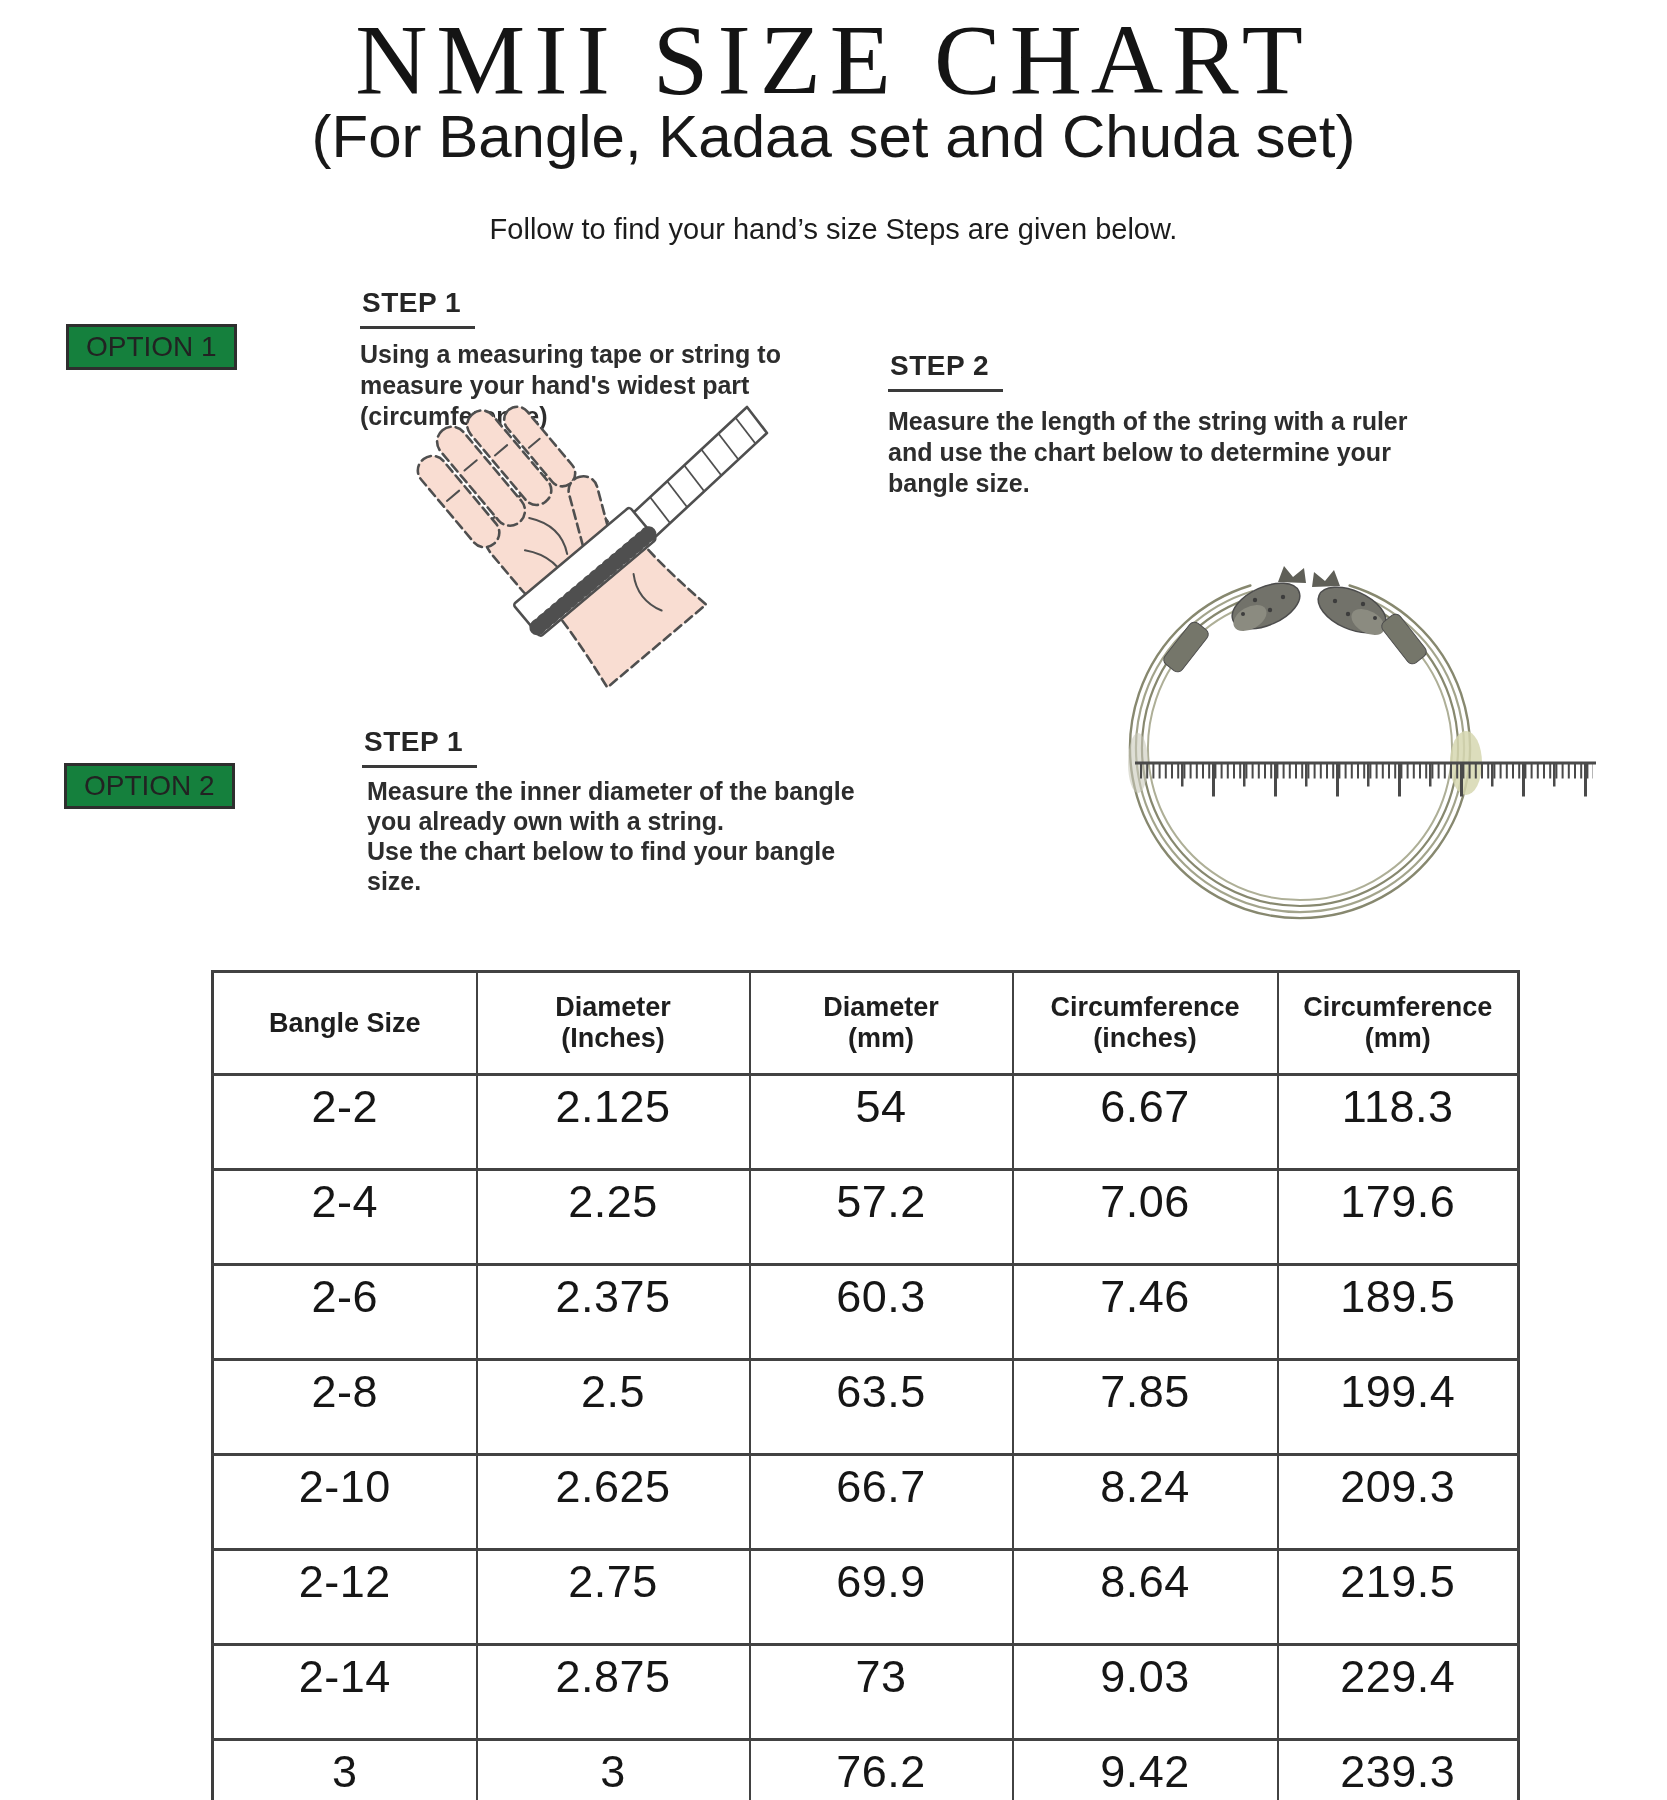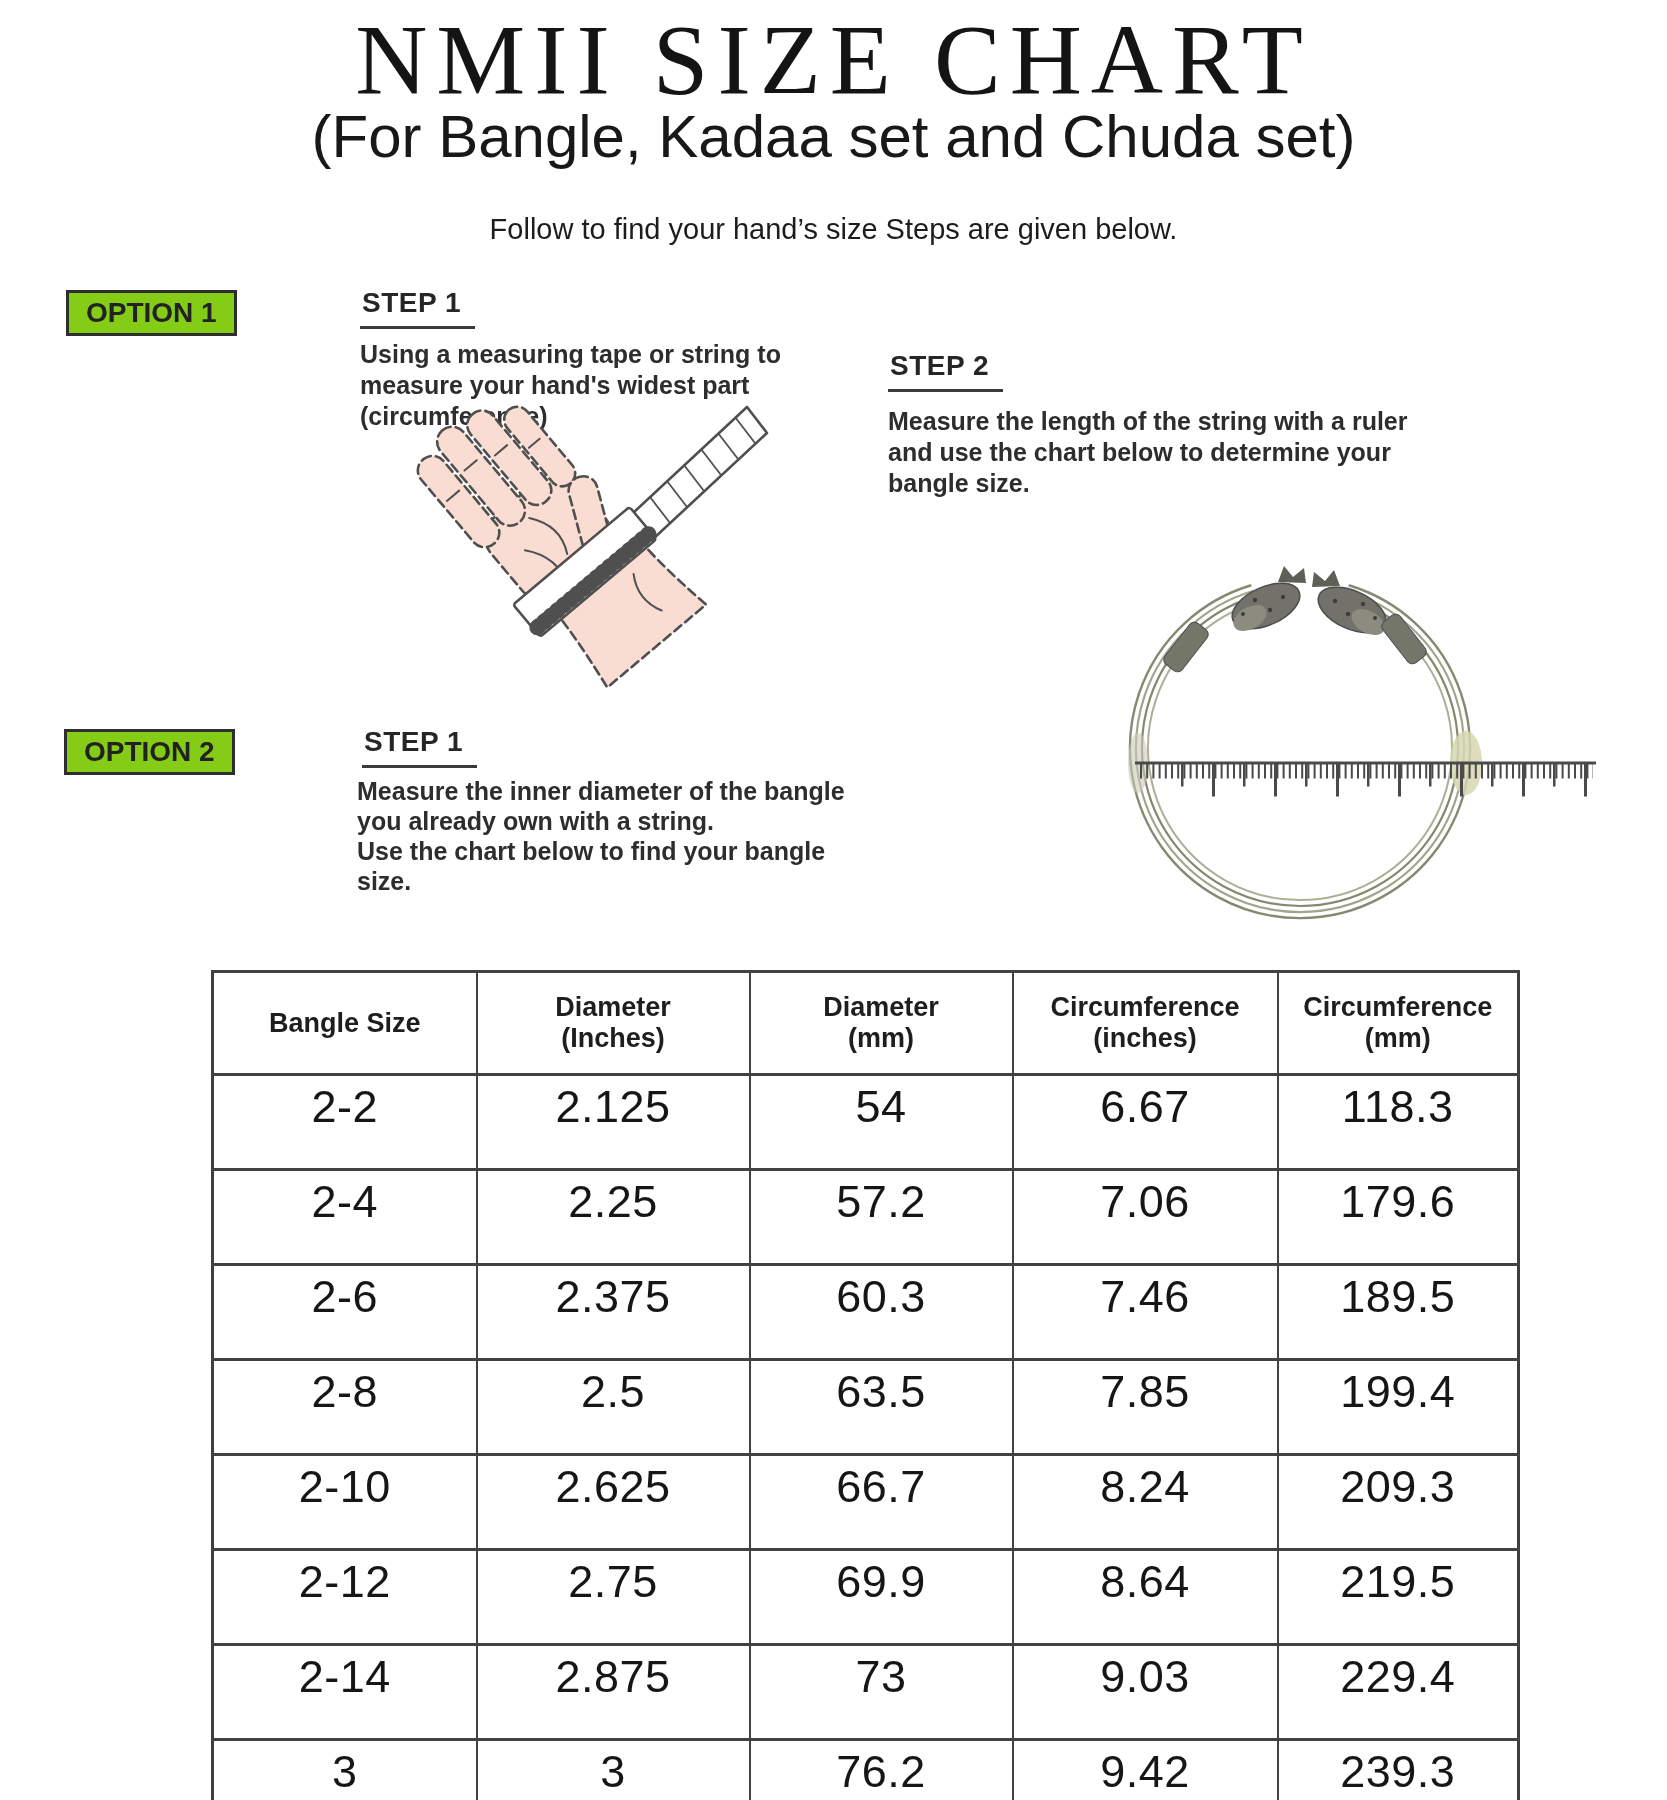--- a/index.html
+++ b/index.html
@@ -4,30 +4,30 @@
 <style>
   html,body{margin:0;padding:0;background:#fff;}
   .page{position:relative;width:1667px;height:1800px;background:#ffffff;overflow:hidden;
         font-family:"Liberation Sans",sans-serif;color:#1f1f1f;}
   .center{position:absolute;left:0;width:100%;text-align:center;white-space:nowrap;}
   .title{top:2px;font-family:"Liberation Serif",serif;font-size:100px;font-weight:500;
          letter-spacing:9px;color:#141414;}
   .subtitle{top:102px;font-size:60px;font-weight:400;color:#181818;}
   .intro{top:213px;font-size:29px;font-weight:400;color:#1c1c1c;}
   .opt-box{position:absolute;border:3px solid #2e2e2e;padding:4px 17px;
-           font-size:28px;font-weight:700;color:#222;background:#84cc16;}
+           font-size:28px;font-weight:400;color:#222;background:#15803d;margin-top:34px;}
   .opt1{left:66px;top:290px;}
   .opt2{left:64px;top:729px;}
   .step-block{position:absolute;}
   .step-h{display:inline-block;font-size:28px;font-weight:700;color:#262626;
           border-bottom:3px solid #3a3a3a;padding:0 14px 7px 2px;letter-spacing:.5px;}
   .para{position:absolute;font-size:25px;font-weight:600;color:#2d2d2d;line-height:31px;}
   .s1a{left:360px;top:287px;} .p1a{left:360px;top:339px;}
   .s2a{left:888px;top:350px;} .p2a{left:888px;top:406px;}
-  .s1b{left:362px;top:726px;} .p1b{left:357px;top:776px;line-height:30px;}
+  .s1b{left:362px;top:726px;} .p1b{left:367px;top:776px;line-height:30px;}
   svg.hand{position:absolute;left:395px;top:385px;width:380px;height:320px;}
   svg.bangle{position:absolute;left:1100px;top:540px;width:530px;height:430px;}
   table.size-table{position:absolute;left:211px;top:970px;border-collapse:collapse;
         table-layout:fixed;border:3px solid #3e3e3e;}
   .size-table th,.size-table td{border:2.4px solid #424242;border-top-width:3px;
         border-bottom-width:3px;text-align:center;padding:0;background:#fff;}
   .size-table th{height:100px;font-size:27px;font-weight:600;line-height:31px;
         vertical-align:middle;color:#1e1e1e;}
   .size-table td{height:87px;vertical-align:top;padding-top:5px;font-size:45px;
         font-weight:500;line-height:52px;color:#161616;letter-spacing:.5px;}

